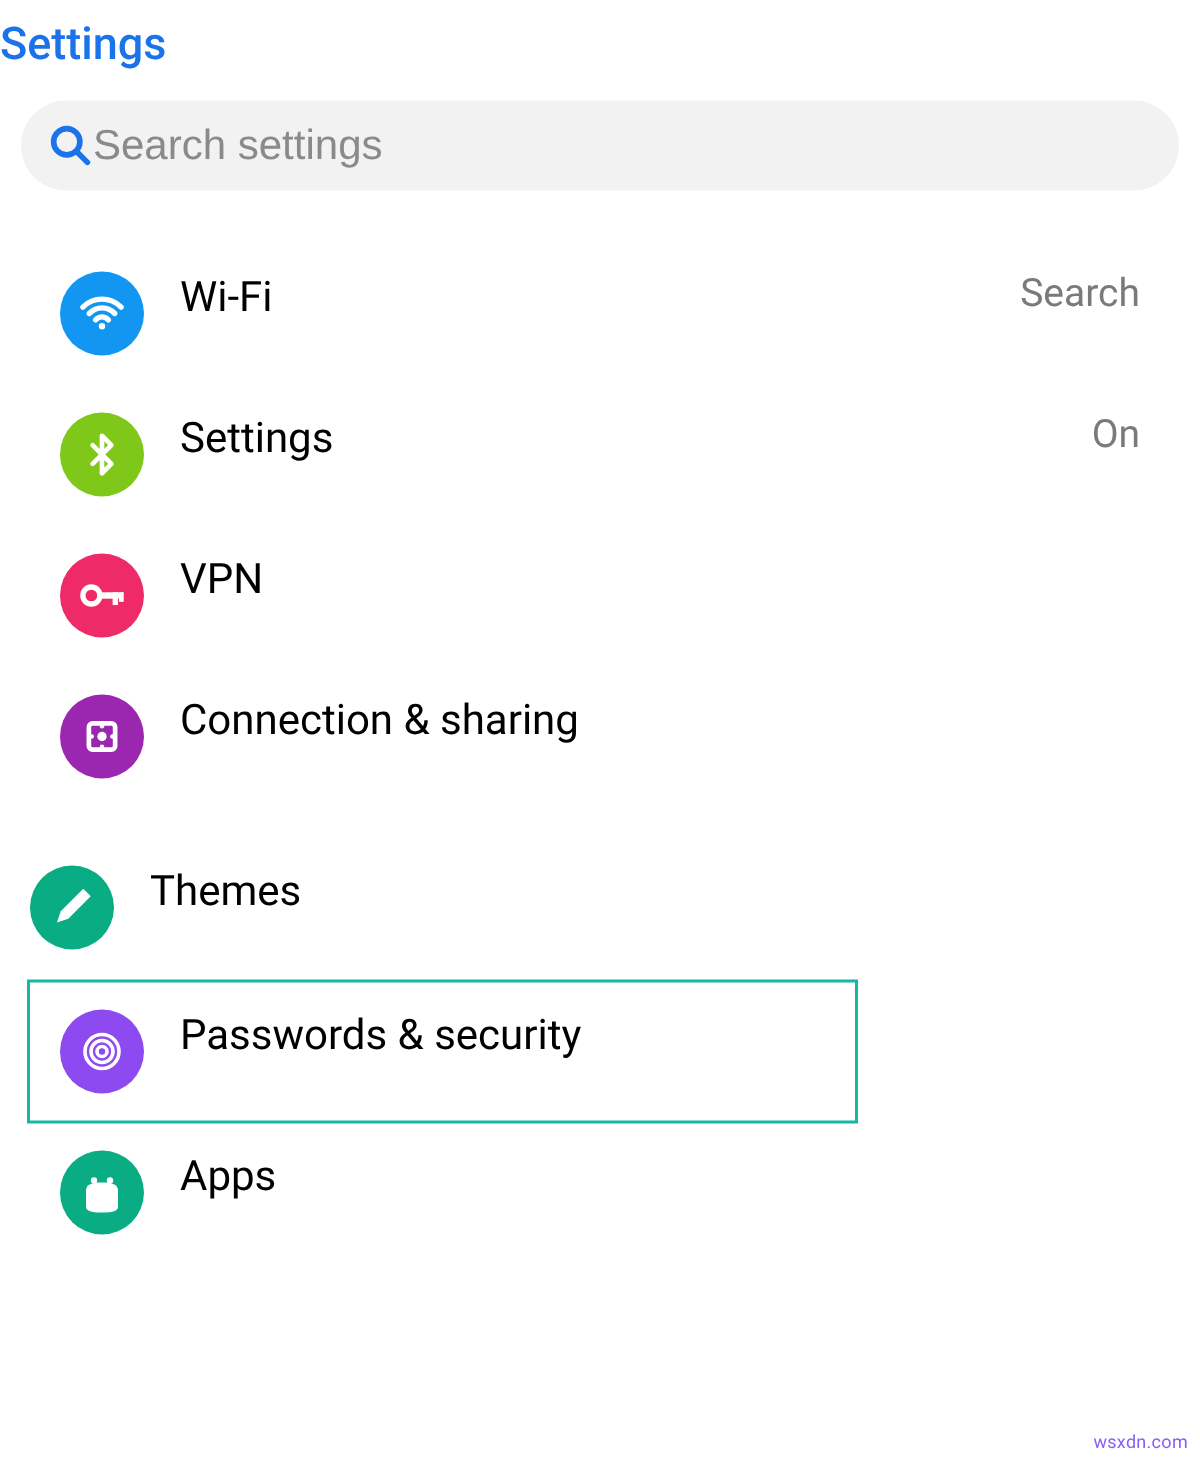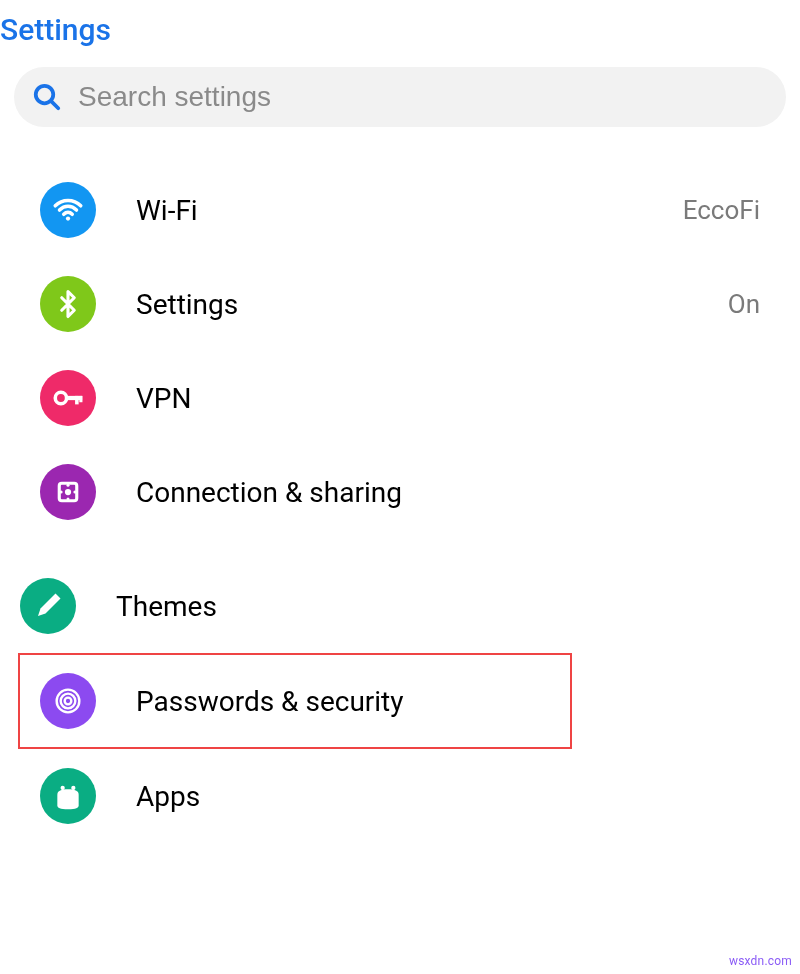--- a/index.html
+++ b/index.html
@@ -20,42 +20,41 @@
       font-size: 30px;
       font-weight: 500;
     }
     .search-bar {
       margin: 0 14px 20px 14px;
       background: #f2f2f2;
       border-radius: 40px;
       display: flex;
       align-items: center;
       padding: 14px 18px;
-      gap: 16px;
     }
     .search-icon-wrap {
       color: #1a73e8;
       display: inline-flex;
     }
     .search-input {
       border: none;
       outline: none;
       background: transparent;
       font-size: 28px;
       color: #8a8a8a;
       flex: 1;
       width: 100%;
     }
     .search-input::placeholder { color: #8a8a8a; }
     .list { padding-top: 16px; }
     .row {
       display: flex;
-      align-items: center;
+      align-items: flex-start;
       padding: 18px 30px 18px 40px;
-      gap: 40px;
+      gap: 24px;
       min-height: 94px;
       position: relative;
     }
     .row.group-gap { margin-top: 20px; padding-left: 20px; }
     .icon-circle {
       width: 56px;
       height: 56px;
       border-radius: 50%;
       display: flex;
       align-items: center;
@@ -67,21 +66,21 @@
       font-size: 28px;
       color: #000;
       flex: 1;
     }
     .value {
       font-size: 26px;
       color: #7a7a7a;
       margin-right: 10px;
     }
     .row-highlight {
-      border: 2px solid #ef4444;
+      border: 2px solid #14b8a6;
       margin: 0 228px 0 18px;
       padding-left: 20px;
     }
     .watermark {
       position: absolute;
       bottom: 6px;
       right: 8px;
       font-size: 12px;
       color: #8b5cf6;
       letter-spacing: 0.2px;
@@ -120,21 +119,21 @@
   <div class="row">
     <div class="icon-circle bg-blue">
       <svg width="34" height="34" viewBox="0 0 24 24" fill="none" stroke="#fff" stroke-width="2.5" stroke-linecap="round">
         <path d="M3 9 C8 4 16 4 21 9"></path>
         <path d="M6 12 C9.5 8.5 14.5 8.5 18 12"></path>
         <path d="M9 15 C10.8 13.2 13.2 13.2 15 15"></path>
         <circle cx="12" cy="18" r="1.5" fill="#fff" stroke="none"></circle>
       </svg>
     </div>
     <div class="label">Wi-Fi</div>
-    <div class="value">EccoFi</div>
+    <div class="value">Search</div>
   </div>
 
   <div class="row">
     <div class="icon-circle bg-green">
       <svg width="30" height="30" viewBox="0 0 24 24" fill="none" stroke="#fff" stroke-width="2.5" stroke-linejoin="round" stroke-linecap="round">
         <path d="M7 7 L17 17 L12 22 L12 2 L17 7 L7 17"></path>
       </svg>
     </div>
     <div class="label">Settings</div>
     <div class="value">On</div>

